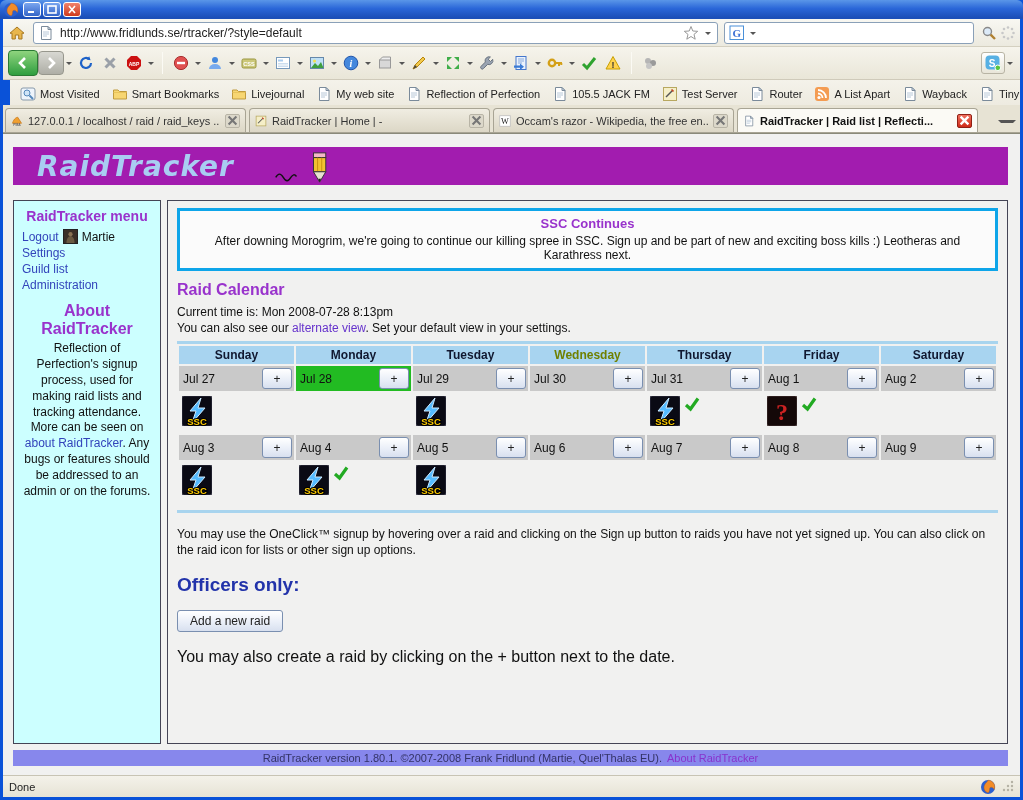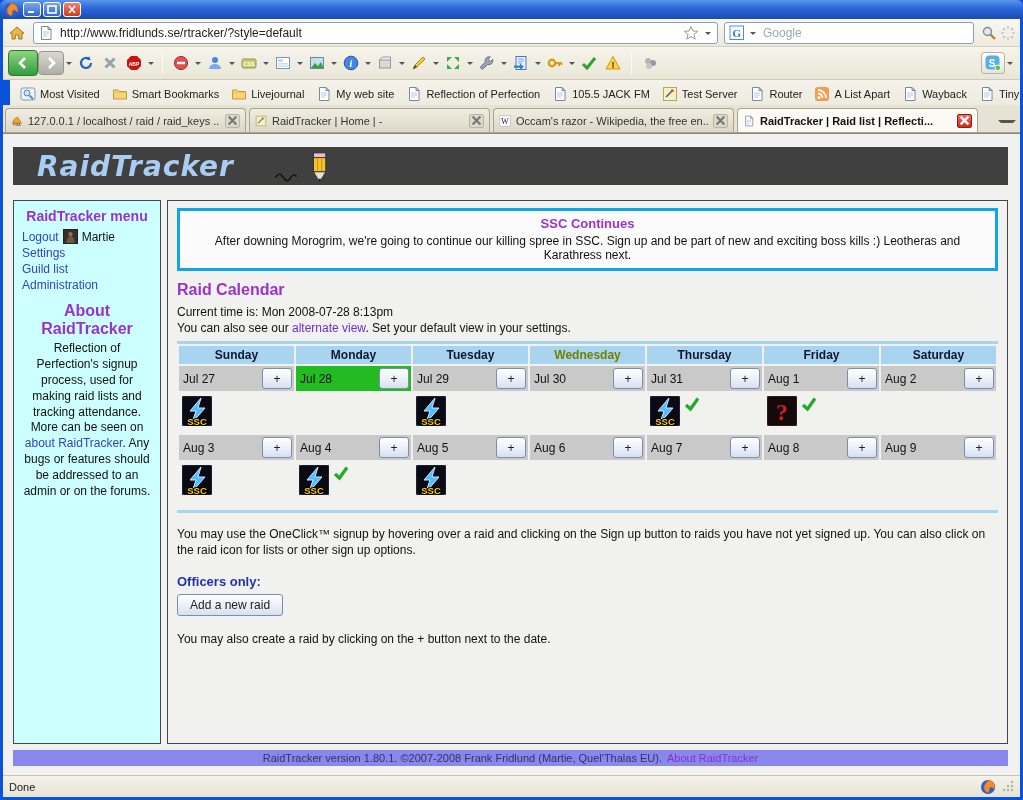--- a/index.html
+++ b/index.html
@@ -75,21 +75,21 @@
     width:15px; height:14px; border-radius:2px; background:#dcd8ca; border:1px solid #b8b4a6;
     display:flex; align-items:center; justify-content:center; flex:none;
   }
   .tab.active .tab-close{ background:linear-gradient(#f0705e,#cf2a18); border-color:#902015; }
   .tabbar-dd{ margin-left:auto; padding:0 6px 6px; }
   
   #viewport{
     position:absolute; top:133px; left:3px; right:3px; bottom:25px;
     background:#f1f1f0; overflow:hidden; border-top:1px solid #8a8a7a;
   }
-  .banner{ margin:13px 12px 0 10px; height:38px; background:#404040; display:flex; align-items:center; }
+  .banner{ margin:13px 12px 0 10px; height:38px; background:#a21caf; display:flex; align-items:center; }
   .logo{ font-family:"DejaVu Sans", sans-serif; font-style:italic; font-weight:bold; font-size:28px; color:#a9cdf2; margin-left:24px; letter-spacing:1px; }
   .logo-pencil{ margin-left:36px; margin-top:4px; }
   .content-row{ display:flex; margin:15px 12px 0 10px; gap:6px; height:544px; }
   .sidebar{ width:148px; flex:none; background:#ccffff; border:1px solid #445; padding:5px 8px; overflow:hidden;text-align:center; }
   .sidebar h3.menu-title{ margin:2px 0 5px; font-size:14px; color:#9933cc; }
   .side-line{ font-size:12px; color:#111; margin:2px 0; display:flex; align-items:center; gap:4px; }
   .side-link{ color:#3344bb; cursor:pointer; }
   .about-title{ margin:10px 0 4px; font-size:16px; line-height:1.1; color:#9933cc; }
   .about-text{ font-size:12px; line-height:1.32; color:#111; margin:2px 0; }
   .main{ flex:1; background:#f1f1f0; border:1px solid #445; padding:4px 9px; overflow:hidden; }
@@ -108,23 +108,23 @@
   .datecell-inner{ display:flex; align-items:center; justify-content:space-between; }
   .date-label{ font-size:12px; color:#111; }
   .xp-btn{
     border:1px solid #7a8fb0; border-radius:3px; color:#222;
     background:linear-gradient(#fff,#eaeff8 55%,#d8e0ef); font-family:inherit; cursor:pointer;
   }
   .plus-btn{ width:30px; height:21px; font-size:12px; line-height:1; }
   td.iconcell{ height:40px; vertical-align:middle; padding:1px 3px; }
   .raid{ display:inline-flex; align-items:flex-start; gap:4px; margin-right:8px; }
   .oneclick{ font-size:12px; color:#111; margin:13px 0 0; line-height:1.35; }
-  .officers-h{ color:#2233aa; font-size:13px; margin:16px 0 5px; }
+  .officers-h{ color:#2233aa; font-size:19px; margin:16px 0 14px; }
   .add-raid-btn{ font-size:12px; height:22px; padding:2px 12px; }
-  .note{ font-size:12px; color:#111; margin:16px 0 0; }
+  .note{ font-size:16px; color:#111; margin:16px 0 0; }
   .page-footer{ margin:6px 12px 0 10px; background:#8787ec; text-align:center; font-size:11px; color:#333366; padding:2px 0; }
   .footer-link{ color:#8833cc; margin-left:5px; cursor:pointer; }
   
   #statusbar{
     position:absolute; left:3px; right:3px; bottom:3px; height:22px;
     background:linear-gradient(#f4f2ea,#e6e3d5); border-top:1px solid #c8c4b4;
     display:flex; align-items:center; padding:0 6px; font-size:11px; color:#222;
   }
   .status-right{ margin-left:auto; display:flex; align-items:center; gap:6px; }
   
@@ -189,21 +189,20 @@
     <span class="dd-arrow"></span>
   </span>
   <span class="search-box">
     <span class="ic" id="search-g">
         <svg viewBox="0 0 16 16">
           <rect x="1" y="1" width="13.5" height="13.5" fill="#fff" stroke="#4a90d9"></rect>
           <text x="7.7" y="12" font-size="11" text-anchor="middle" fill="#3b6fd4" font-weight="bold" font-family="Liberation Serif, serif">G</text>
         </svg>
       </span>
     <span class="dd-arrow"></span>
-    <input class="search-input" placeholder="Google" style="">
   </span>
   <span class="chrome-btn">
       <span class="ic" id="search-mag">
         <svg viewBox="0 0 16 16">
           <circle cx="6.5" cy="6.5" r="4" fill="#dceaf8" stroke="#888" stroke-width="1.4"></circle>
           <path d="M9.6 9.6 L14 14" stroke="#b08030" stroke-width="2.4"></path>
         </svg>
       </span>
     </span>
   <span class="ic" id="throbber">

